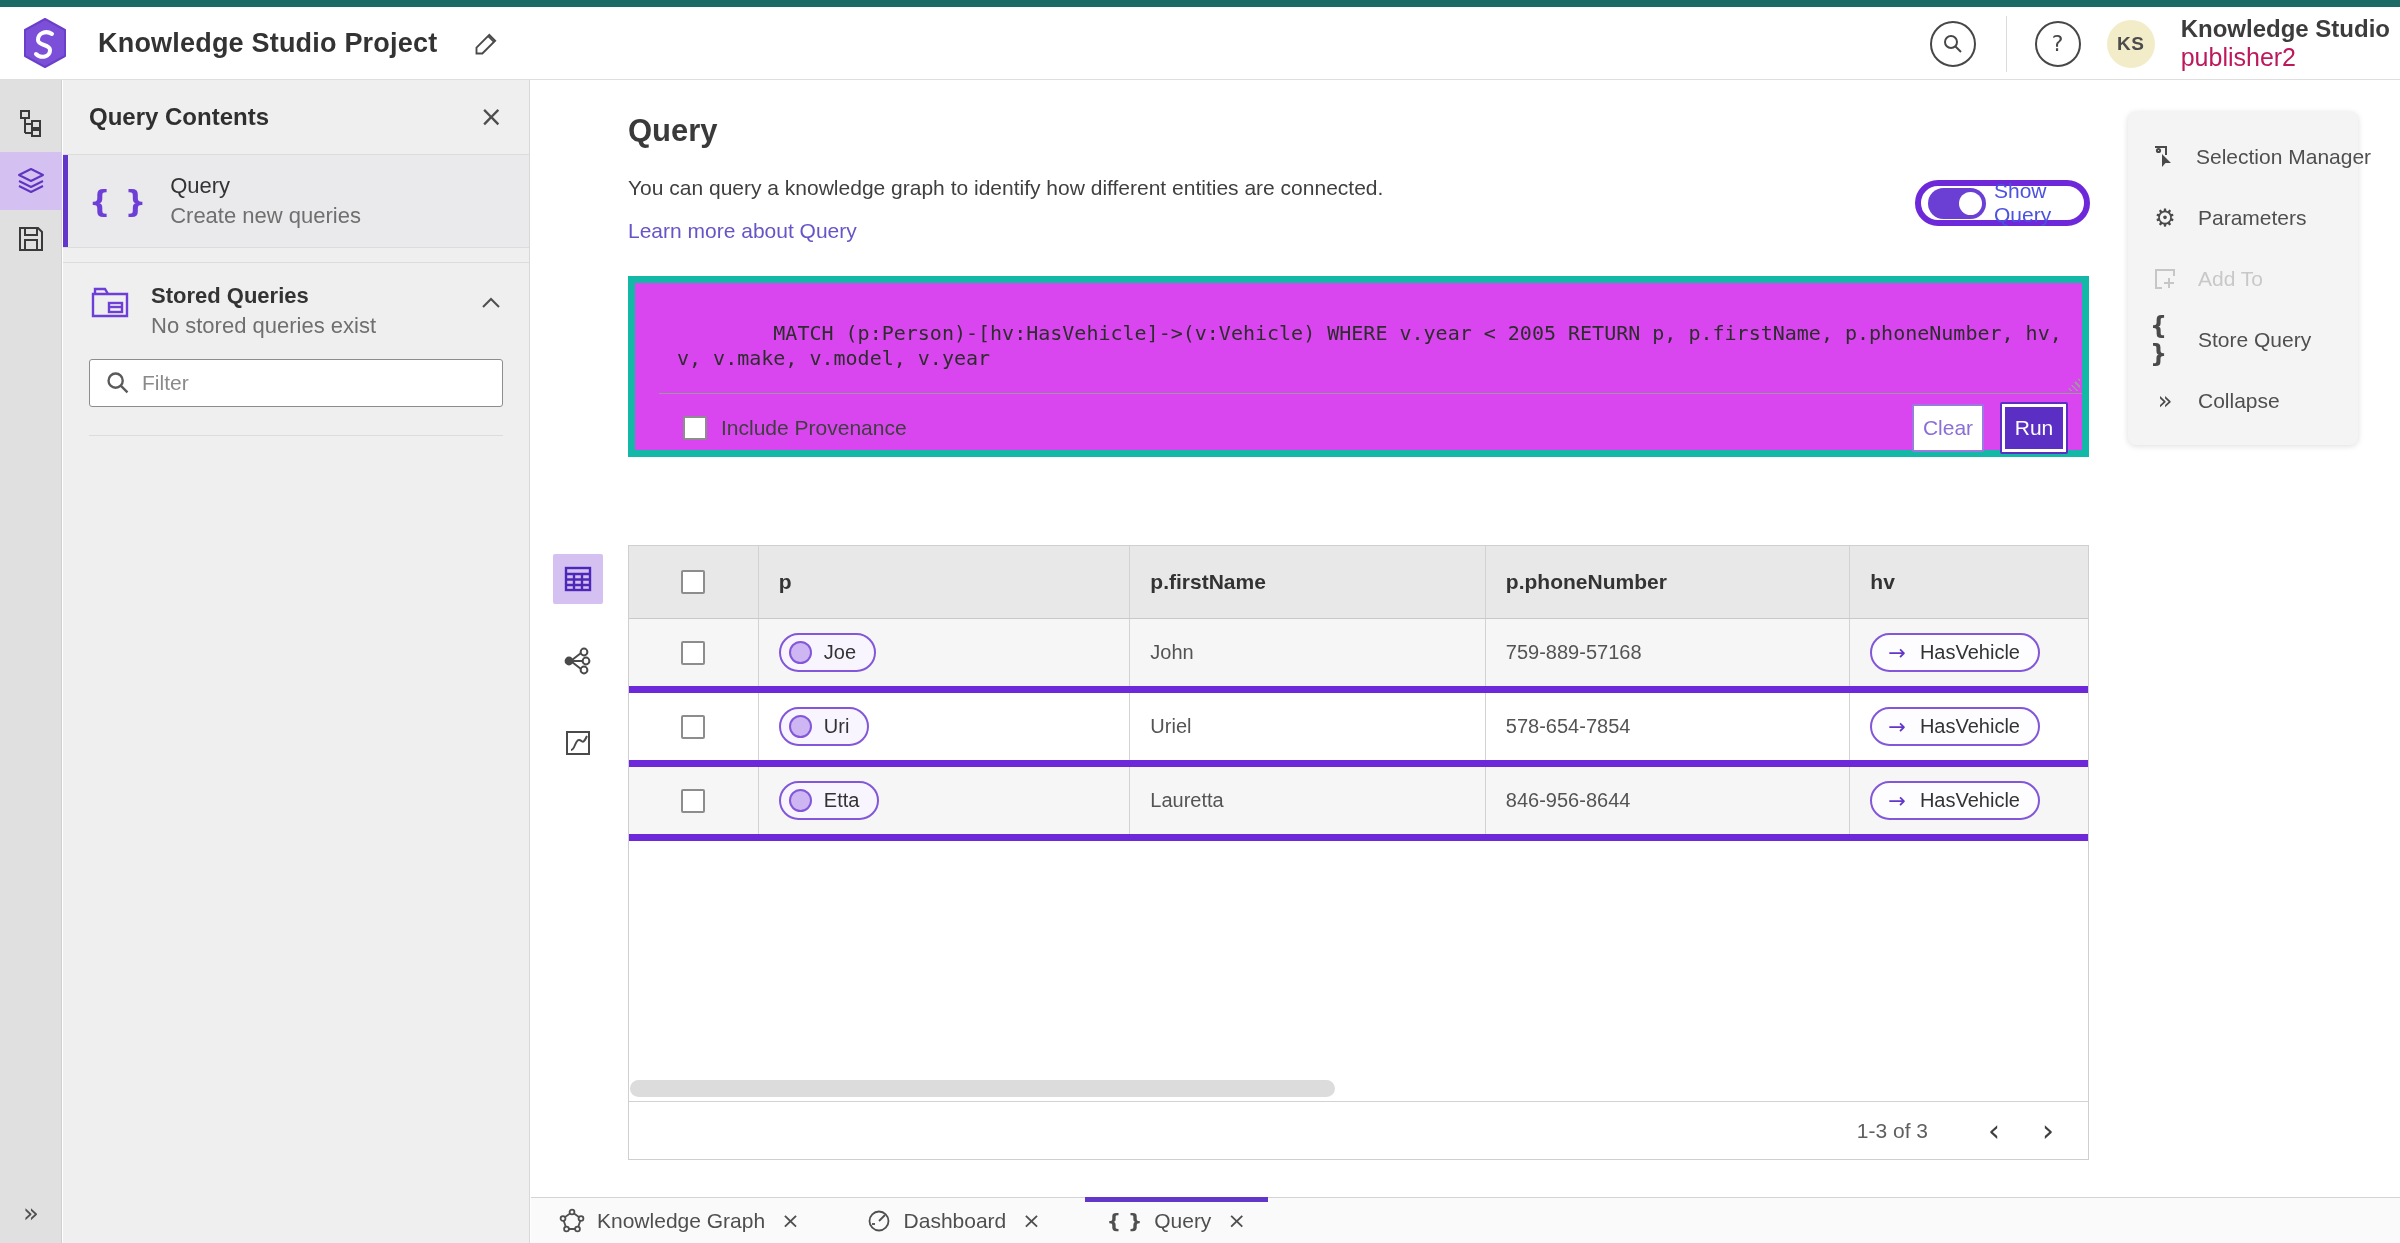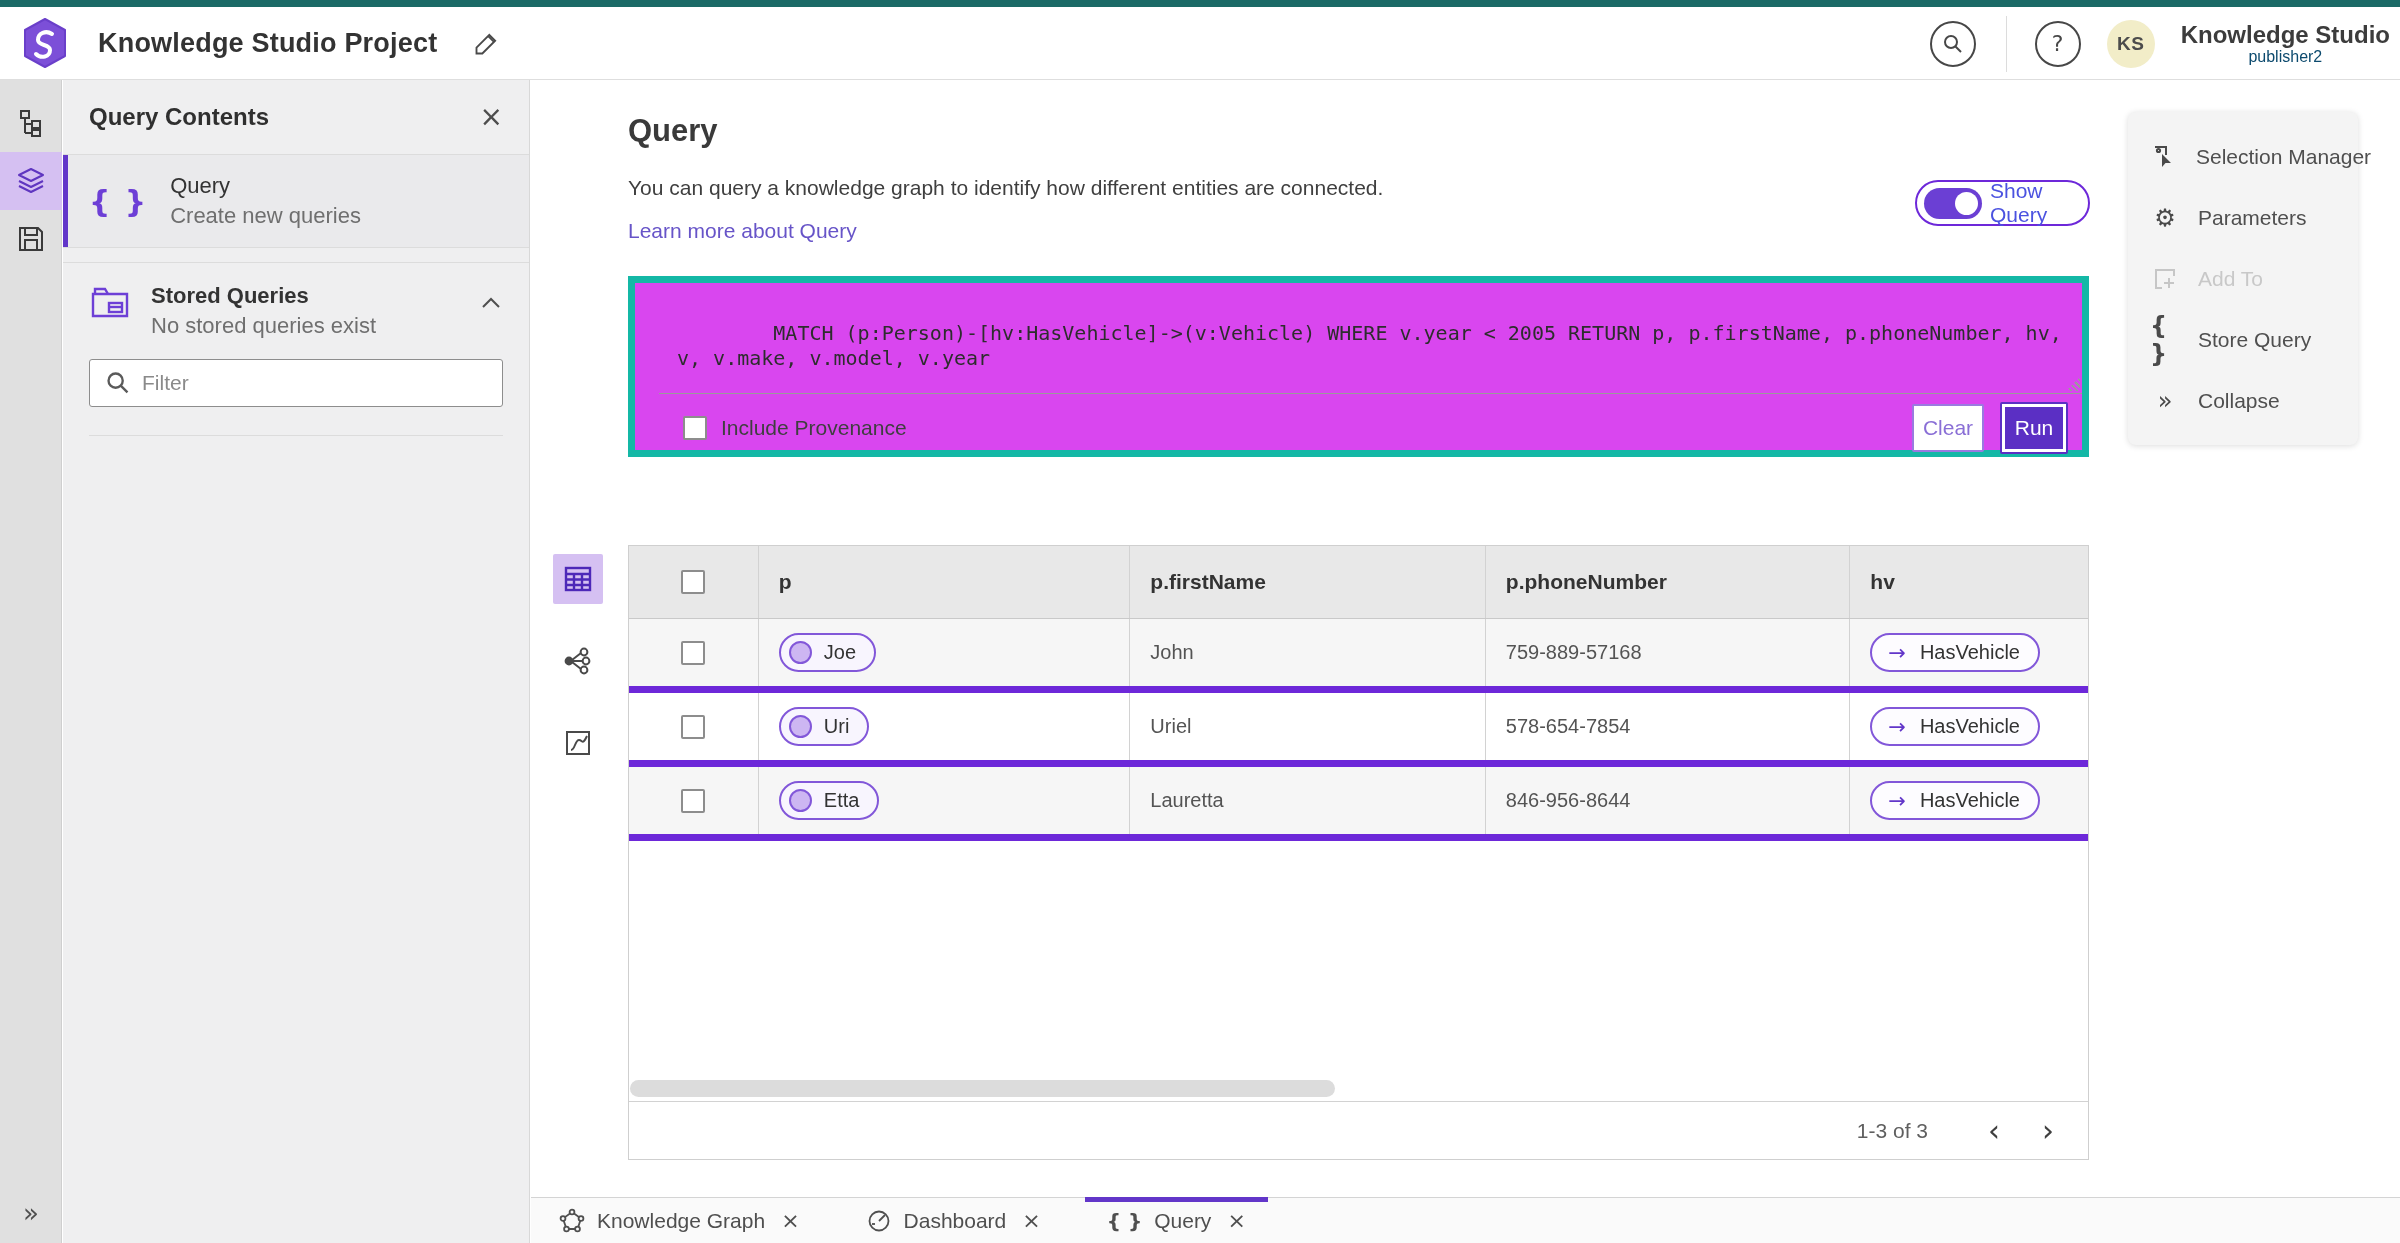--- a/index.html
+++ b/index.html
@@ -12,21 +12,21 @@
   .header { position:absolute; left:0; top:7px; width:100%; height:73px; background:#fff; border-bottom:1px solid #dedede; display:flex; align-items:center; }
   .logo { margin-left:22px; width:46px; height:50px; }
   .win-title { margin-left:30px; font-size:27px; font-weight:bold; color:#333; letter-spacing:.2px; }
   .edit-pencil { margin-left:36px; cursor:pointer; }
   .header-right { position:absolute; right:10px; top:0; height:73px; display:flex; align-items:center; }
   .circle-btn { width:46px; height:46px; border:2px solid #474747; border-radius:50%; display:flex; align-items:center; justify-content:center; background:#fff; color:#474747; font-size:22px; }
   .hdr-divider { width:1px; height:56px; background:#dcdcdc; margin:0 28px 0 30px; }
   .avatar { width:48px; height:48px; border-radius:50%; background:#f2edc8; color:#4c4c4c; display:flex; align-items:center; justify-content:center; font-size:19px; font-weight:bold; margin:0 26px 0 26px; letter-spacing:.5px; }
   .user-block { line-height:1.15; }
   .user-block .product { font-size:24px; font-weight:bold; color:#3c3c3c; }
-  .user-block .uname { font-size:16px; color:#0c4a6e;text-align:center; }
+  .user-block .uname { font-size:25px; color:#be185d; }
 
   
   .rail { position:absolute; left:0; top:80px; bottom:0; width:62px; background:#e0e0e0; border-right:1px solid #cfcfcf; }
   .rail-item { width:62px; height:58px; display:flex; align-items:center; justify-content:center; cursor:pointer; }
   .rail-item.selected { background:#d5c0f2; }
   .rail-expand { position:absolute; bottom:8px; left:0; width:62px; height:44px; display:flex; align-items:center; justify-content:center; font-size:26px; color:#4f4f4f; cursor:pointer; }
 
   
   .side-panel { position:absolute; left:63px; top:80px; bottom:0; width:467px; background:#efeff0; border-right:1px solid #d8d8d8; }
   .sp-header { height:75px; display:flex; align-items:center; justify-content:space-between; padding:0 26px; border-bottom:1px solid #dcdcdc; }
@@ -43,21 +43,21 @@
   .filter-wrap { margin:10px 26px 24px 26px; position:relative; border-bottom:1px solid #dcdcdc; padding-bottom:28px; }
   .filter-input { width:100%; height:48px; border:1px solid #8d8d8d; border-radius:3px; background:#fff; font-size:21px; color:#333; padding:0 14px 0 52px; outline:none; font-family:"Liberation Sans","DejaVu Sans",sans-serif; }
   .filter-input::placeholder { color:#8a8a8a; }
   .filter-mag { position:absolute; left:16px; top:11px; }
 
   
   .main { position:absolute; left:531px; top:80px; right:0; bottom:46px; background:#fff; }
   .q-title { position:absolute; left:97px; top:33px; font-size:31px; font-weight:bold; color:#3a3a3a; }
   .q-desc { position:absolute; left:97px; top:96px; font-size:21px; color:#3f3f3f; }
   .q-link { position:absolute; left:97px; top:139px; font-size:21px; color:#6754c8; cursor:pointer; }
-  .show-query { position:absolute; left:1384px; top:100px; width:175px; height:46px; border:2px solid #6d28d9; border-radius:25px; display:flex; align-items:center; padding-left:7px; gap:8px; cursor:pointer; background:#fff; }
+  .show-query { position:absolute; left:1384px; top:100px; width:175px; height:46px; border:6px solid #6d28d9; border-radius:25px; display:flex; align-items:center; padding-left:7px; gap:8px; cursor:pointer; background:#fff; }
   .switch { width:58px; height:31px; border-radius:16px; background:#6b3fd4; position:relative; flex:0 0 auto; }
   .switch::after { content:""; position:absolute; right:4px; top:4px; width:23px; height:23px; border-radius:50%; background:#fff; }
   .show-query .lbl { font-size:21px; color:#4b52e0; }
 
   .query-box { position:absolute; left:97px; top:196px; width:1461px; height:181px; border:7px solid #14b8a6; background:#d946ef;padding-left:24px; }
   .query-editor { position:relative; height:111px; border-bottom:1px solid #9a9a9a; padding:13px 18px; font-family:"DejaVu Sans Mono","Liberation Mono",monospace; font-size:20px; line-height:1.25; color:#2d2d2d; white-space:pre-wrap; overflow:hidden; }
   .resize-handle { position:absolute; right:2px; bottom:2px; width:14px; height:14px; background:repeating-linear-gradient(45deg, transparent 0 3px, #9a9a9a 3px 4.5px); clip-path:polygon(100% 0, 100% 100%, 0 100%); }
   .query-controls { height:68px; display:flex; align-items:center; padding:0 14px 0 24px; }
   .checkbox { width:24px; height:24px; border:2px solid #8d8d8d; background:#fff; border-radius:2px; flex:0 0 auto; cursor:pointer; }
   .prov-label { font-size:21px; color:#3f3f3f; margin-left:14px; }

